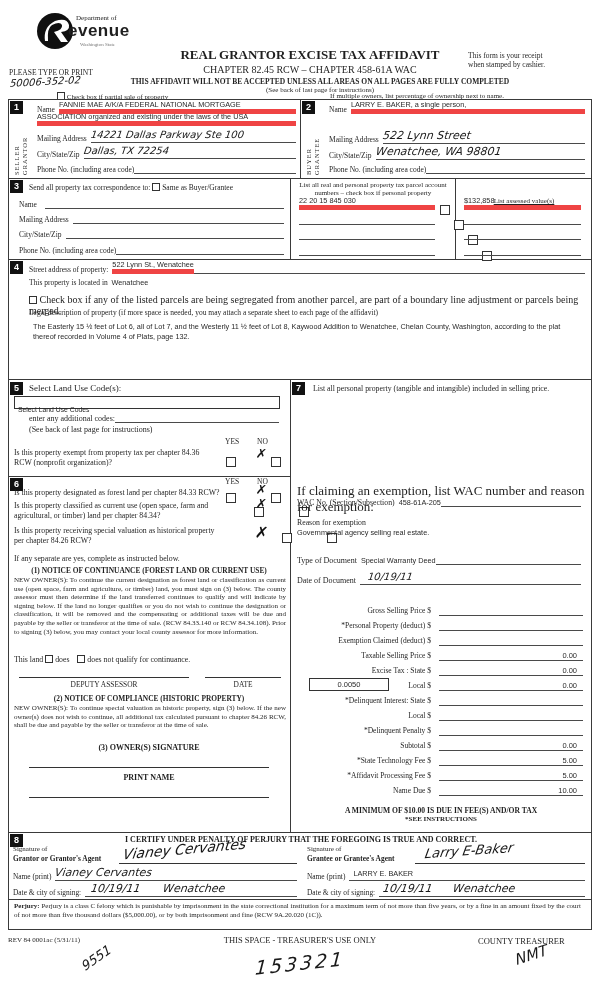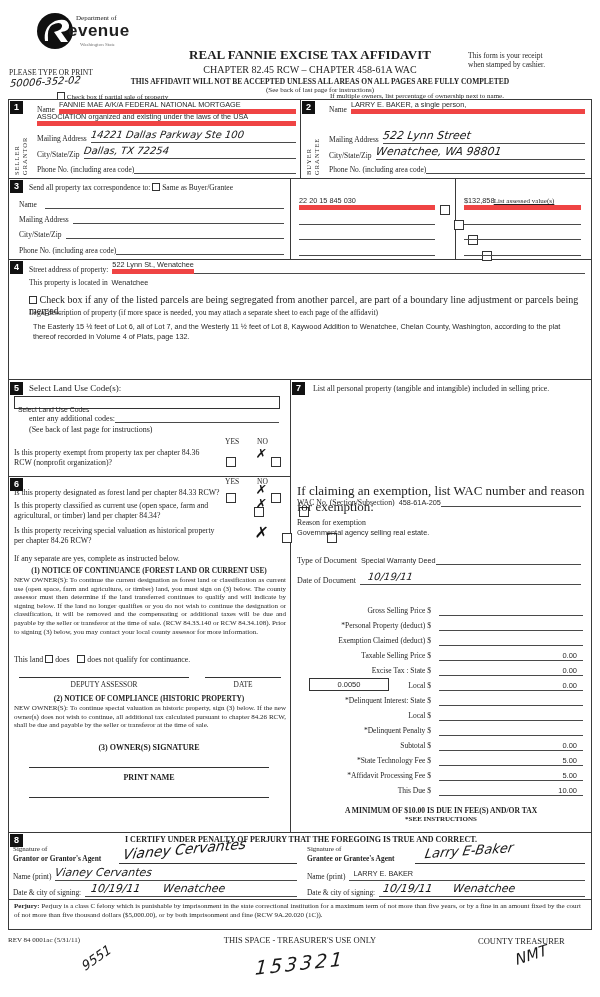--- a/index.html
+++ b/index.html
@@ -58,21 +58,21 @@
   <div class="abs" style="left:35px; top:11px; width:40px; height:40px;">
     <svg width="40" height="40" viewBox="0 0 40 40">
       <circle cx="20" cy="20" r="18" fill="#101010"></circle>
       <path d="M10 30 Q8 16 20 10 Q32 6 34 14 Q35 20 26 21 L33 31 L26 31 L19 21 Q28 19 27 14 Q25 10 17 14 Q12 17 13 30 Z" fill="#ffffff"></path>
     </svg>
   </div>
   <div class="abs lbl" style="left:76px; top:14px; font-size:7px;">Department of</div>
   <div class="abs b" style="left:68px; top:21px; font-size:17px; font-family:'Liberation Sans',sans-serif; letter-spacing:0.5px;">evenue</div>
   <div class="abs" style="left:80px; top:42px; font-size:5px; color:#777;">Washington State</div>
 
-  <div class="abs b ctr" style="left:150px; top:47px; width:320px; font-size:13px;">REAL FANNIE EXCISE TAX AFFIDAVIT</div>
+  <div class="abs b ctr" style="left:150px; top:47px; width:320px; font-size:13px;">REAL GRANTOR EXCISE TAX AFFIDAVIT</div>
   <div class="abs ctr" style="left:150px; top:64px; width:320px; font-size:10px;">CHAPTER 82.45 RCW – CHAPTER 458-61A WAC</div>
 
   <div class="abs lbl" style="left:468px; top:51px; width:125px; font-size:7.5px;">
     <span>This form is your receipt</span><br>
     <span>when stamped by cashier.</span>
   </div>
 
   <div class="abs lbl" style="left:9px; top:68px; font-size:7.5px;">PLEASE TYPE OR PRINT</div>
   <div class="abs hw" style="left:10px; top:76px; font-size:10px; transform:rotate(-3deg) skewX(-8deg);">50006-352-02</div>
 
@@ -160,20 +160,21 @@
           <span class="lbl" style="font-size:7.5px;">City/State/Zip</span>&nbsp;
           <span class="line"></span>
         </div>
         <div class="fld" style="left:10px; top:64px; right:6px; height:12px;">
           <span class="lbl" style="font-size:7.5px;">Phone No. (including area code)</span>
           <span class="line"></span>
         </div>
       </div>
 
       <div class="colB2">
+        <div class="abs ctr lbl small7" style="left:4px; top:2px; width:156px;">List all real and personal property tax parcel account numbers – check box if personal property</div>
         <div class="fld" style="left:8px; top:20px; width:136px; height:11px;">
           <span class="typed ulv" style="font-size:7.3px; flex:1;">22 20 15 845 030</span>
         </div>
         <span class="cb big abs" style="left:149px; top:21px;"></span>
         <div class="fld" style="left:8px; top:35px; width:136px; height:11px;">
             <span class="line"></span>
           </div>
         <span class="cb big abs" style="left:149px; top:36px;"></span>
         <div class="fld" style="left:8px; top:50px; width:136px; height:11px;">
             <span class="line"></span>
@@ -370,21 +371,21 @@
           <span class="money-lbl">*State Technology Fee  $</span>
             <span class="money-line"></span>
             <span class="money-val typed">5.00</span>
         </div>
         <div class="money-row" style="top:387px;">
           <span class="money-lbl">*Affidavit Processing Fee  $</span>
             <span class="money-line"></span>
             <span class="money-val typed">5.00</span>
         </div>
         <div class="money-row" style="top:402px;">
-          <span class="money-lbl">This Due  $</span>
+          <span class="money-lbl">Name Due  $</span>
             <span class="money-line"></span>
             <span class="money-val typed">10.00</span>
         </div>
 
         <div class="abs b ctr lbl" style="left:10px; top:426px; width:280px; font-size:7.6px;">A MINIMUM OF $10.00 IS DUE IN FEE(S) AND/OR TAX</div>
         <div class="abs b ctr lbl" style="left:10px; top:435px; width:280px; font-size:7px;">*SEE INSTRUCTIONS</div>
       </div>
     </div>
 
     <div class="rowE">

